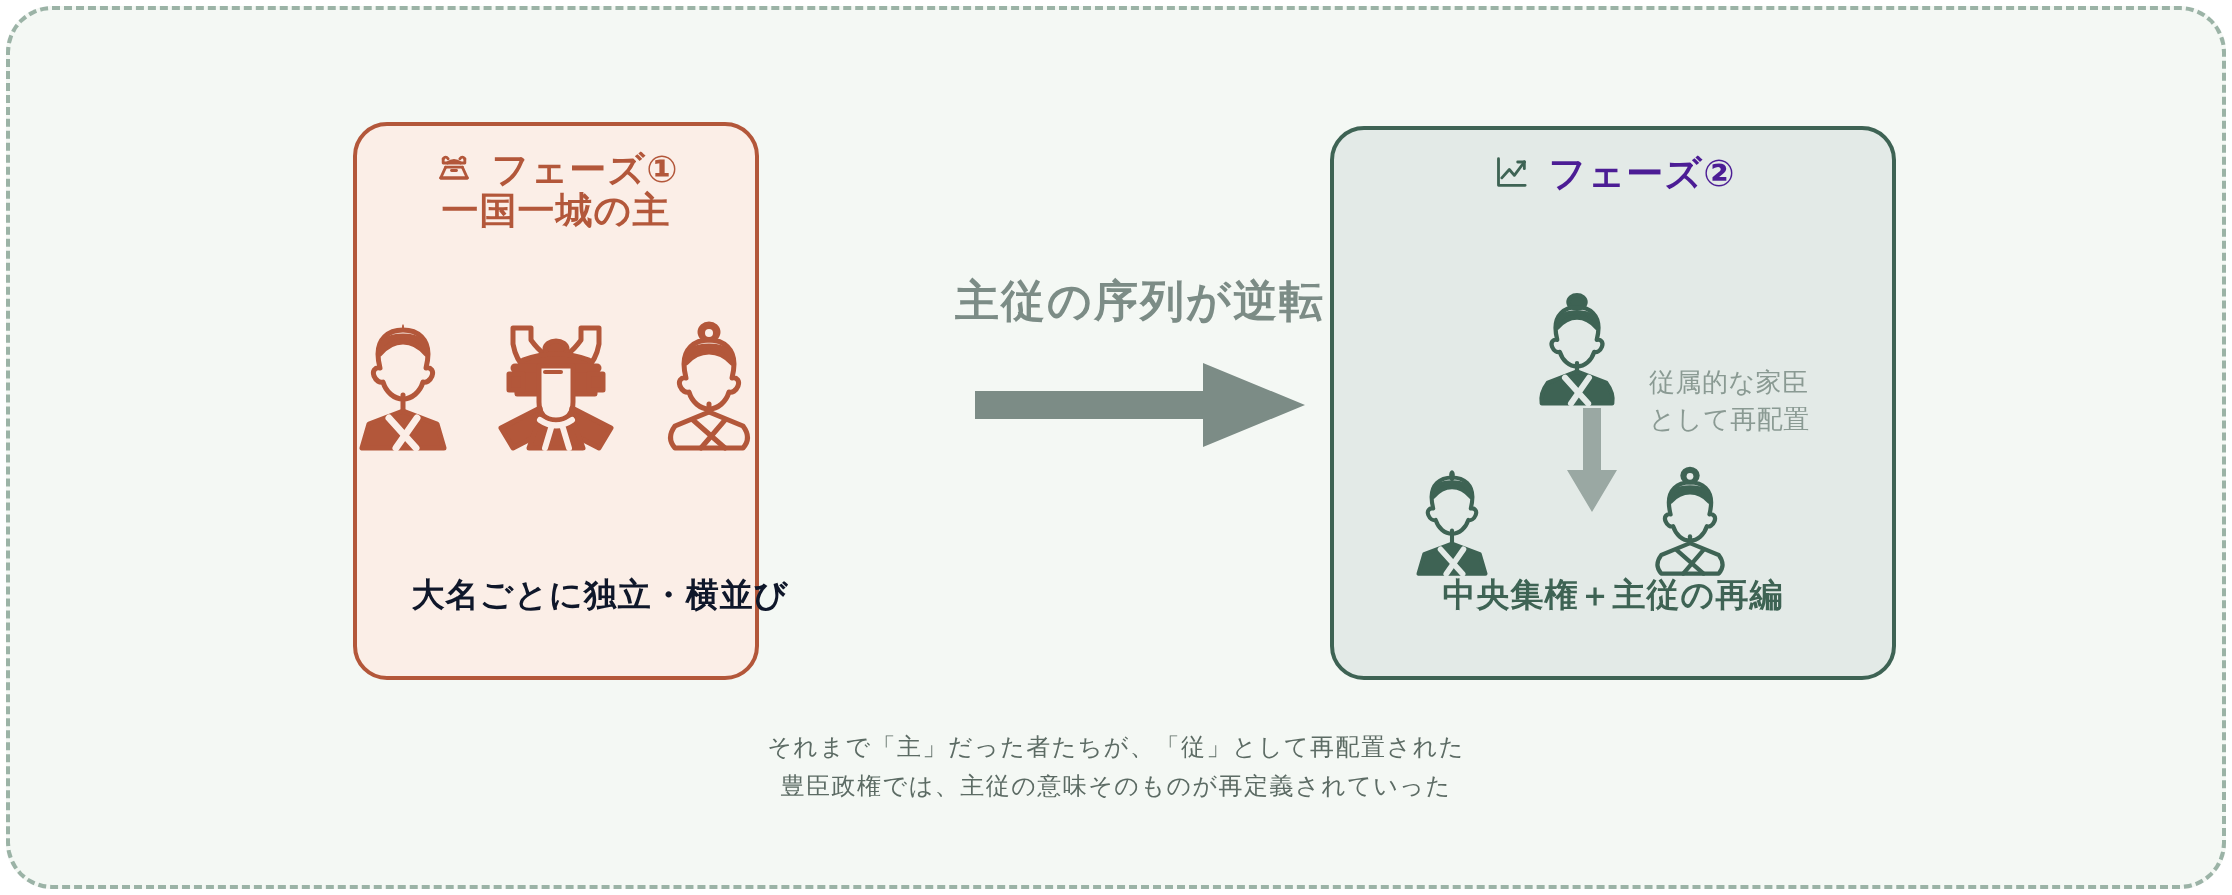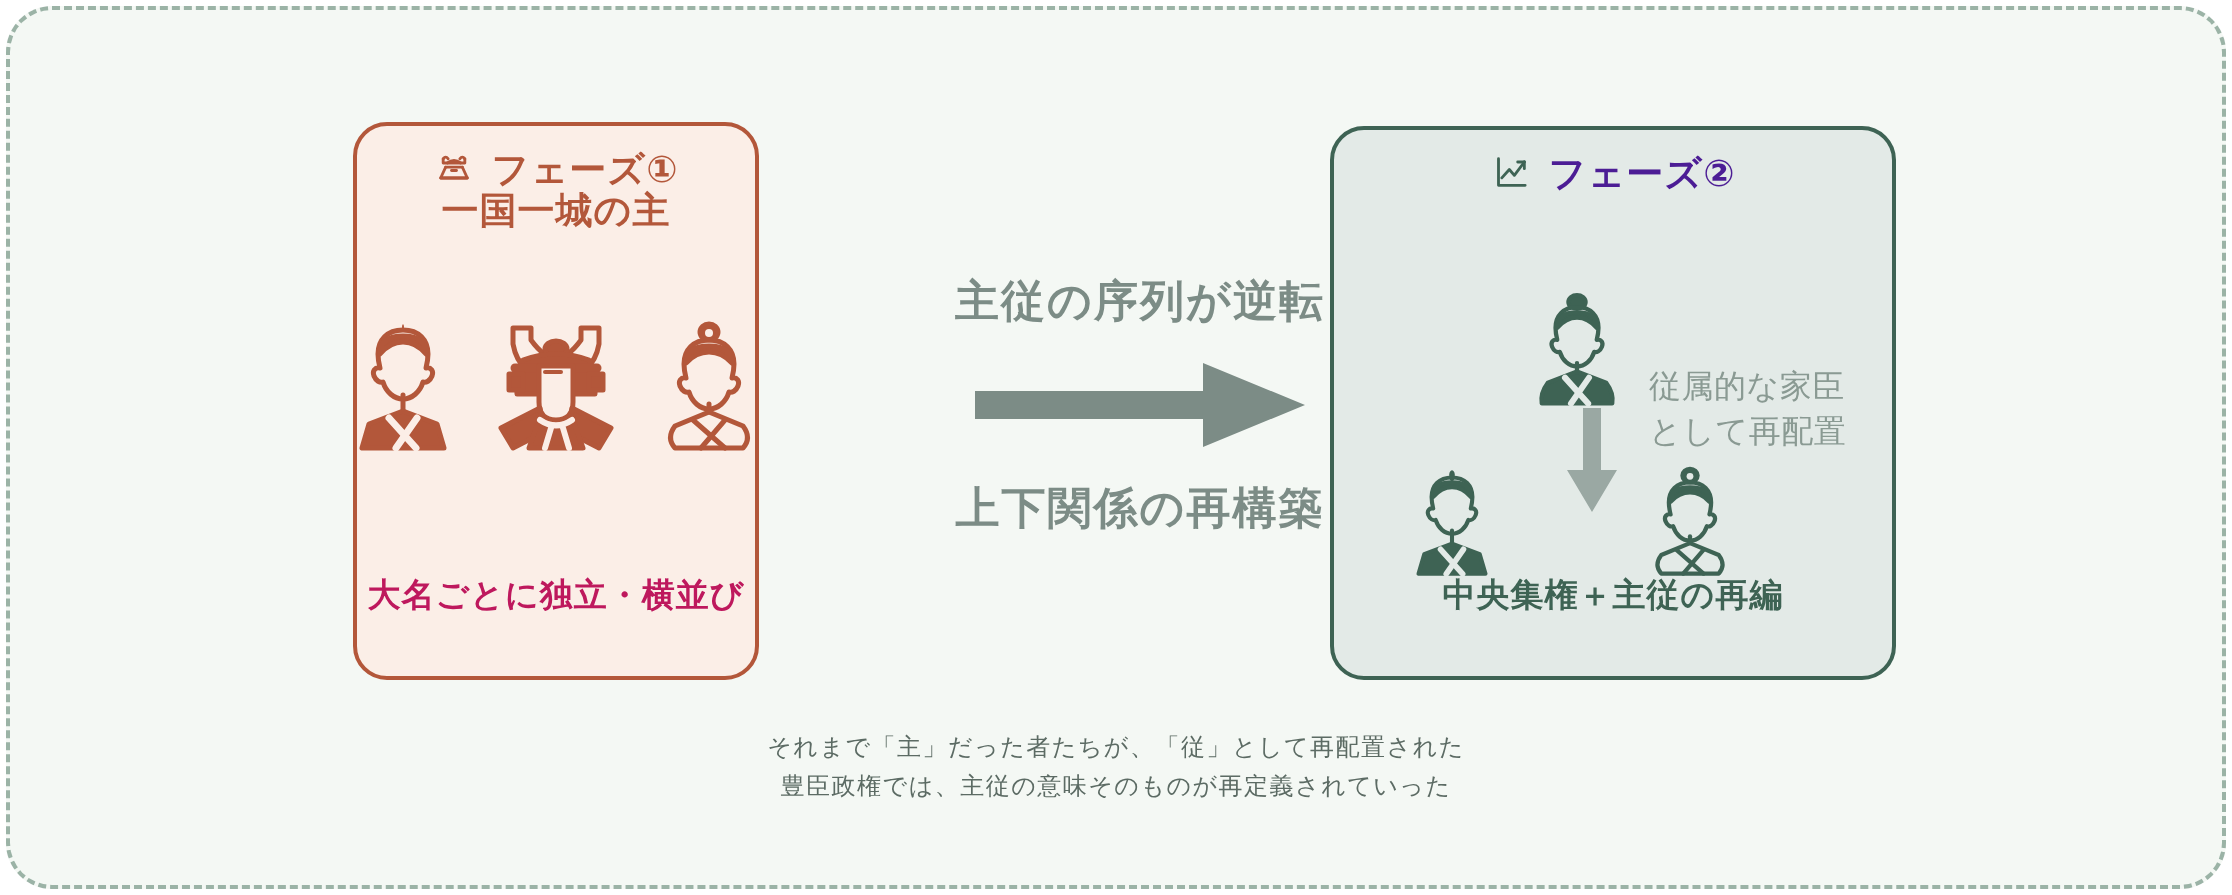--- a/index.html
+++ b/index.html
@@ -101,21 +101,21 @@
   .card-footer {
     position: absolute;
     bottom: 58px;
     left: 0;
     width: 100%;
     text-align: center;
     font-size: 33px;
     font-weight: 700;
     letter-spacing: 1px;
   }
-  #card-phase1 .card-footer { color: #be185d; }
+  #card-phase1 .card-footer { color: #0f172a; padding-left: 44px; }
   #card-phase2 .card-footer { color: #3e6354; }
 
   
   #phase2-top {
     position: absolute;
     left: 0;
     top: 160px;
     width: 100%;
     display: flex;
     align-items: flex-start;
@@ -133,21 +133,21 @@
   }
   #p2-down-arrow {
     position: absolute;
     left: 158px;
     top: 118px;
   }
   #p2-note {
     position: absolute;
     left: 246px;
     top: 74px;
-    font-size: 32px;
+    font-size: 26px;
     line-height: 1.42;
     color: #8a9a93;
     letter-spacing: 0.5px;
     white-space: nowrap;
   }
   #p2-left-figure {
     position: absolute;
     left: 0px;
     top: 176px;
   }
@@ -287,21 +287,20 @@
 
     <div id="middle">
       <div class="mid-label">主従の序列が逆転</div>
 
       <div id="mid-arrow">
         <svg width="330" height="96" viewBox="0 0 330 96">
           <path d="M0 34 h228 v-28 L330 48 L228 90 v-28 H0 z" fill="#7c8c86"></path>
         </svg>
       </div>
 
-      <div class="mid-label">上下関係の再構築</div>
     </div>
 
     <div class="card" id="card-phase2">
 
       <div class="card-head">
         <span class="hdr-icon">
           <svg width="40" height="40" viewBox="0 0 48 48" fill="none" stroke="#3e6354" stroke-width="3.4" stroke-linecap="round" stroke-linejoin="round">
             <path d="M9 8 v32 h32"></path>
             <path d="M13 31 L22 21 L28 28 L40 12"></path>
             <path d="M40 12 h-8"></path>

